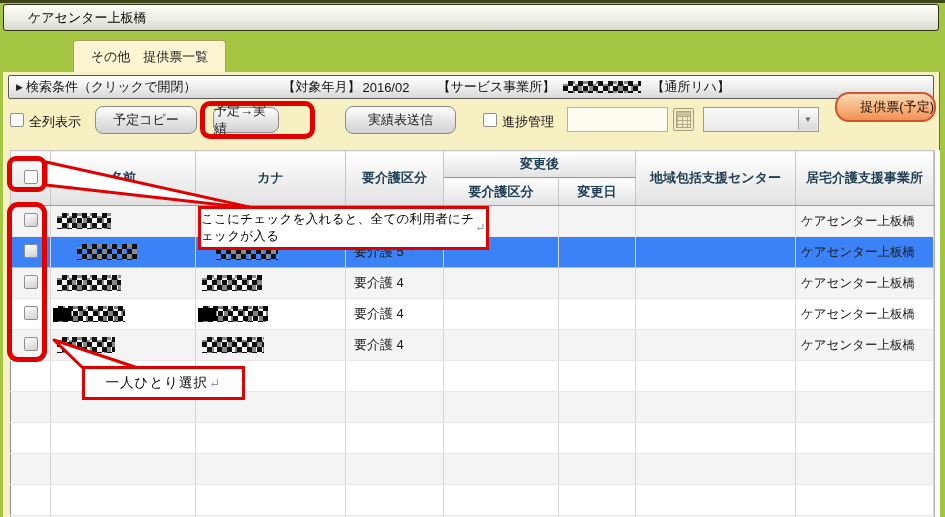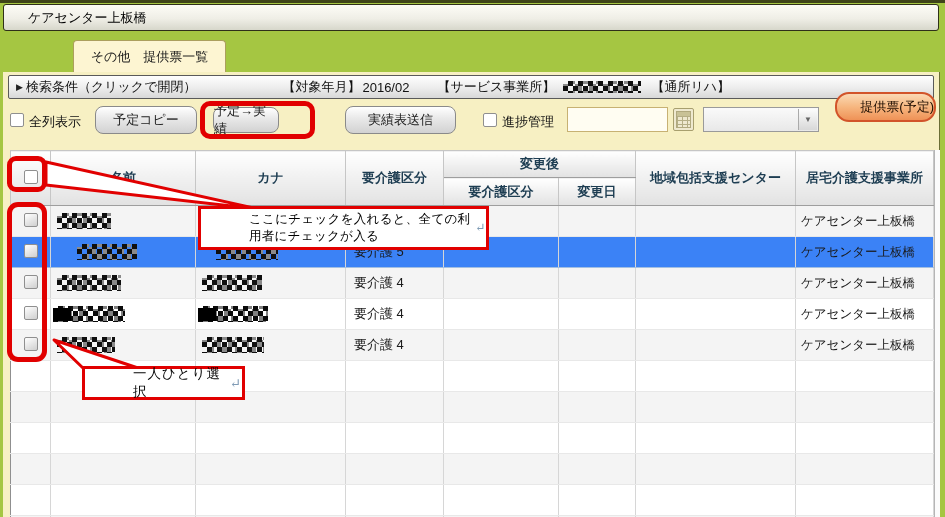--- a/index.html
+++ b/index.html
@@ -94,21 +94,21 @@
   td.c-cb{text-align:center;}
   td.c-care{padding-left:8px;color:#1a1a1a;}
   td.c-off{padding-left:5px;font-size:12.5px;color:#1a1a1a;}
   .scrollstrip{position:absolute;left:934px;top:150px;width:6px;height:367px;
     background:#fbfbfb;border-left:1px solid #b5b5b5;box-sizing:border-box;}
 
   
   .ov-svg{position:absolute;inset:0;width:945px;height:517px;pointer-events:none;z-index:5;}
   .note{position:absolute;box-sizing:border-box;background:#fff;border:3px solid #e10000;
     display:flex;align-items:center;justify-content:center;z-index:6;
-    font-family:"Liberation Serif","DejaVu Serif",serif;color:#000;padding-left:48px;}
+    font-family:"Liberation Serif","DejaVu Serif",serif;color:#000;}
   .note .ret{color:#7f9bb5;margin-left:1px;}
   .note1{left:198px;top:206px;width:291px;height:44px;font-size:12.5px;letter-spacing:.3px;}
   .note2{left:82px;top:366px;width:163px;height:34px;font-size:13.5px;letter-spacing:1px;}
   .redrect{position:absolute;box-sizing:border-box;border:5px solid #e10000;z-index:7;}
   .rr-btn{left:200px;top:101px;width:115px;height:38px;border-radius:10px;}
   .rr-hdrcb{left:7px;top:156px;width:40px;height:36px;border-radius:9px;}
   .rr-rowcb{left:7px;top:202px;width:40px;height:160px;border-radius:11px;}
 </style>
 </head>
 <body>

